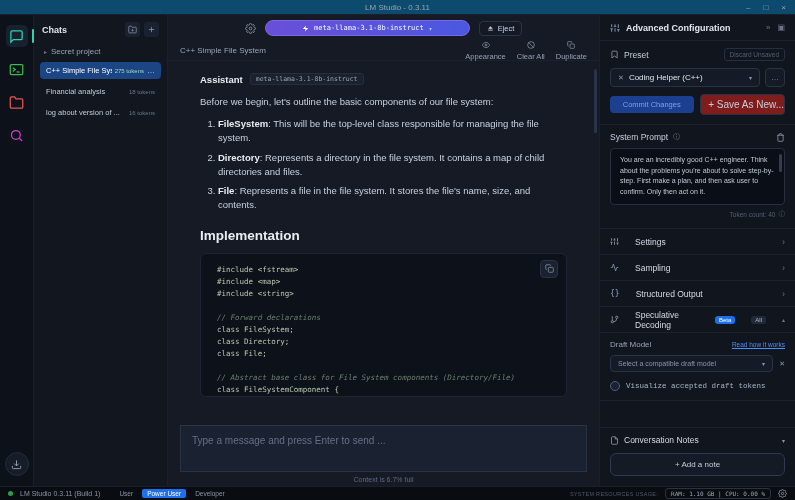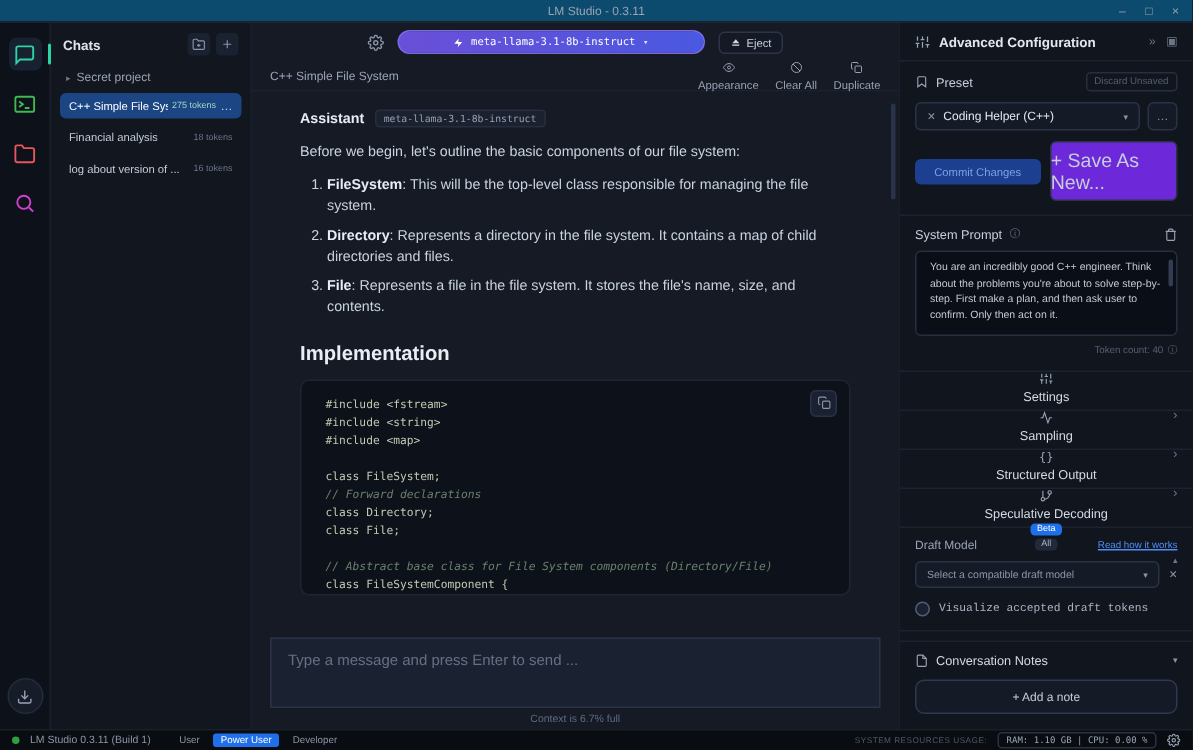--- a/index.html
+++ b/index.html
@@ -87,26 +87,26 @@
   .prow { display:flex; align-items:center; gap:5px; }
   .plabel { font-size:8.5px; color:#c6cedd; }
   .icon-grey { color:#9aa4b6; }
   .discard-btn { font-size:6.5px; color:#545e72; border:1px solid #262e3f; border-radius:3px; padding:2px 5px; }
   .preset-select { flex:1; display:flex; align-items:center; gap:5px; background:#151b26; border:1px solid #2a3344; border-radius:4px; padding:4px 7px; min-width:0; }
   .preset-name { font-size:8px; color:#e2e7ef; white-space:nowrap; overflow:hidden; }
   .x-glyph { font-size:7px; color:#8b95a7; }
   .caret-down { font-size:6px; color:#8b95a7; }
   .preset-menu-btn { width:20px; align-self:stretch; background:#151b26; border:1px solid #2a3344; border-radius:4px; color:#8b95a7; display:flex; align-items:center; justify-content:center; font-size:8px; }
   .commit-btn { flex:1; background:#1d3f8f; color:#7fa0e8; border-radius:4px; padding:4px 0; text-align:center; font-size:7.5px; }
-  .saveas-btn { flex:1; background:#6d28d9; border:1px solid #2a3344; color:#c6cedd; border-radius:4px; padding:4px 0; text-align:left; font-size:13px; }
+  .saveas-btn { flex:1; background:#7f1d1d; border:1px solid #2a3344; color:#c6cedd; border-radius:4px; padding:4px 0; text-align:right; font-size:10px; }
   .info-glyph { font-size:7px; color:#6b7689; }
   .sysprompt-box { margin-top:6px; background:#0a0e16; border:1px solid #262e3f; border-radius:4px; padding:6px 9px; font-size:7px; line-height:1.5; color:#c2c9d6; height:57px; position:relative; overflow:hidden; }
   .sp-thumb { position:absolute; right:2px; top:5px; width:3px; height:18px; background:#323c52; border-radius:2px; }
   .token-row { margin-top:5px; display:flex; justify-content:flex-end; align-items:center; gap:3px; font-size:6.5px; color:#545e72; }
-  .section-row { height:26px; display:flex; align-items:center; gap:2px; padding:0 10px; border-bottom:1px solid #1c2230;flex-direction:column; }
+  .section-row { height:26px; display:flex; align-items:center; gap:16px; padding:0 10px; border-bottom:1px solid #1c2230; }
   .section-label { font-size:8.5px; color:#d5dbe6; }
   .caret-right { margin-left:auto; font-size:9px; color:#6b7689; }
   .caret-up { margin-left:auto; font-size:6px; color:#6b7689; }
   .beta-badge { background:#1f6feb; color:#fff; font-size:6px; padding:1px 4px; border-radius:3px; }
   .all-badge { background:#222a3a; color:#aab3c5; font-size:6px; padding:1px 4px; border-radius:3px; }
   .draft-label { font-size:8px; color:#98a2b6; }
   .read-link { margin-left:auto; font-size:6.5px; color:#4f8ef7; text-decoration:underline; }
   .draft-select { flex:1; display:flex; align-items:center; gap:5px; background:#151b26; border:1px solid #2a3344; border-radius:4px; padding:4px 7px; font-size:7px; color:#8b95a7; min-width:0; }
   .viz-row { margin-top:9px; display:flex; align-items:center; gap:6px;font-family:Liberation Mono, monospace; }
   .viz-circle { width:10px; height:10px; border-radius:50%; border:1.5px solid #525e78; background:#1a2130; flex-shrink:0; }
@@ -300,25 +300,25 @@
       <div class="code-block">
         <div class="copy-btn">
           <span>
             <svg width="9" height="9" viewBox="0 0 24 24" fill="none" stroke="currentColor" stroke-width="2">
                 <rect x="9" y="9" width="13" height="13" rx="2"></rect>
                 <path d="M5 15H4a2 2 0 0 1-2-2V4a2 2 0 0 1 2-2h9a2 2 0 0 1 2 2v1"></path>
               </svg>
           </span>
         </div>
         <div class="code-line">#include &lt;fstream&gt;</div>
+        <div class="code-line">#include &lt;map&gt;</div>
         <div class="code-line">#include &lt;string&gt;</div>
-        <div class="code-line">#include &lt;map&gt;</div>
         <div class="code-line"></div>
+        <div class="code-line comment">// Forward declarations</div>
         <div class="code-line">class FileSystem;</div>
-        <div class="code-line comment">// Forward declarations</div>
         <div class="code-line">class Directory;</div>
         <div class="code-line">class File;</div>
         <div class="code-line"></div>
         <div class="code-line comment">// Abstract base class for File System components (Directory/File)</div>
         <div class="code-line">class FileSystemComponent {</div>
 
       </div>
     </div>
 
     <div class="composer">

